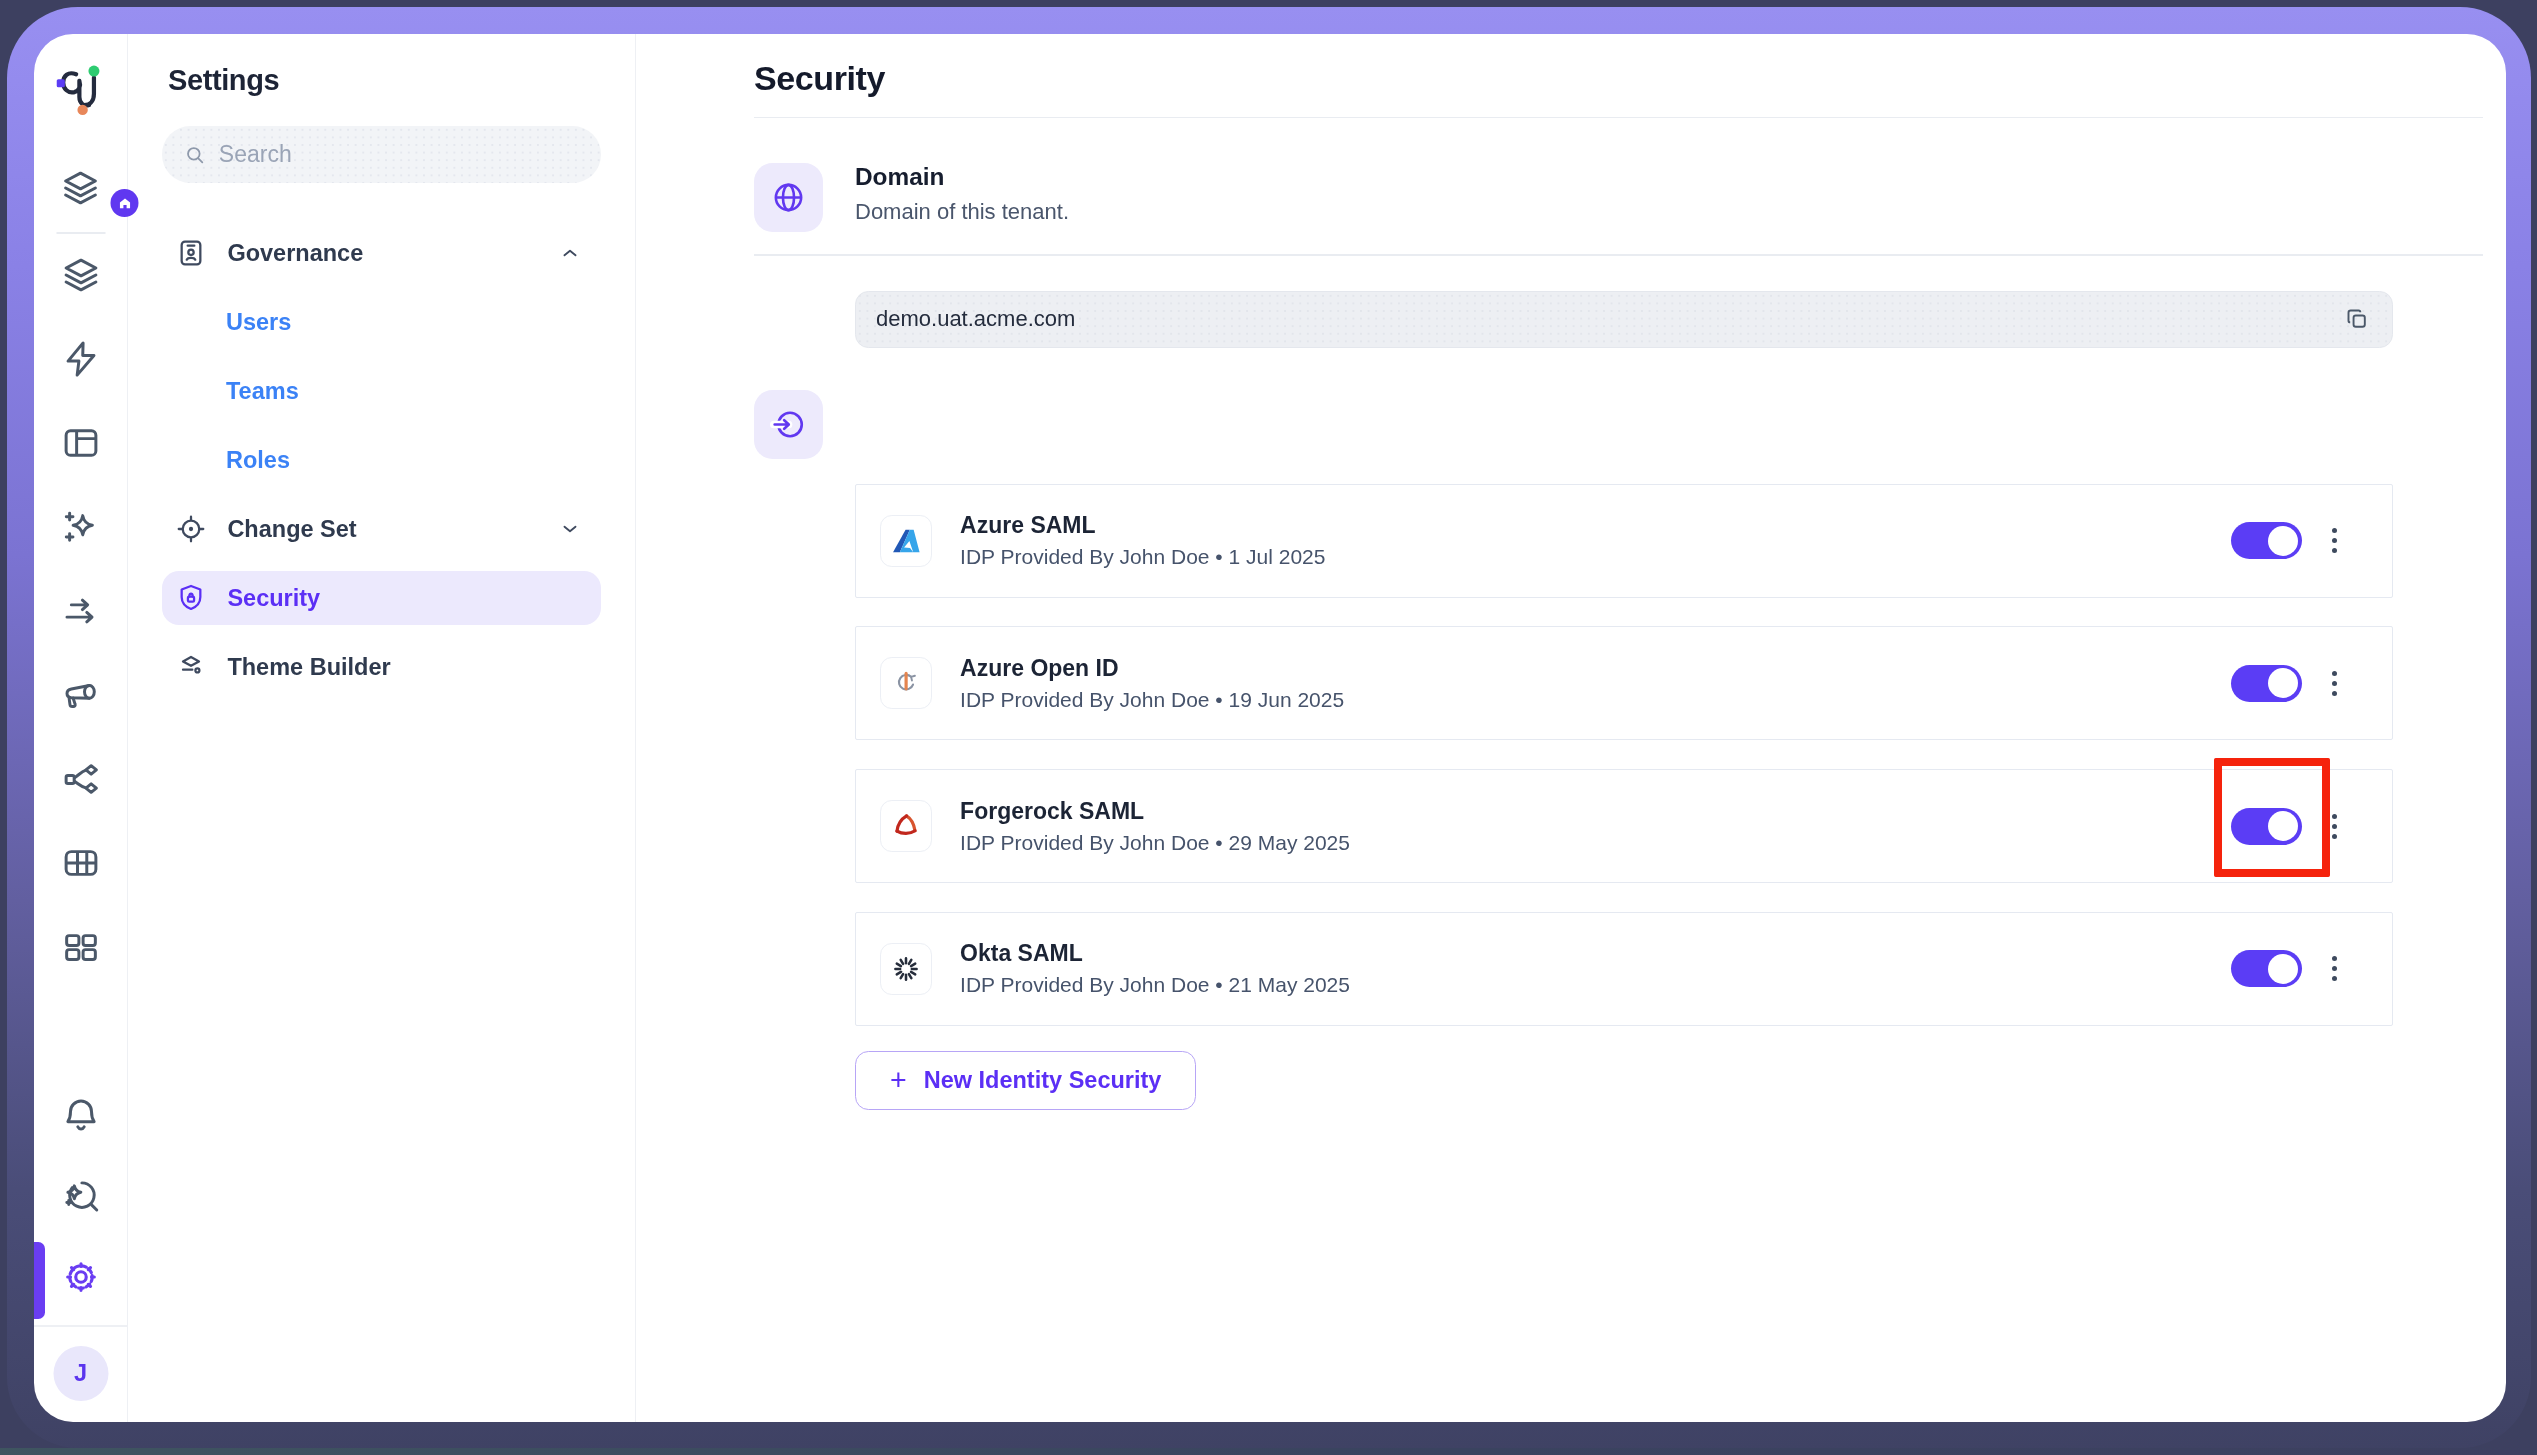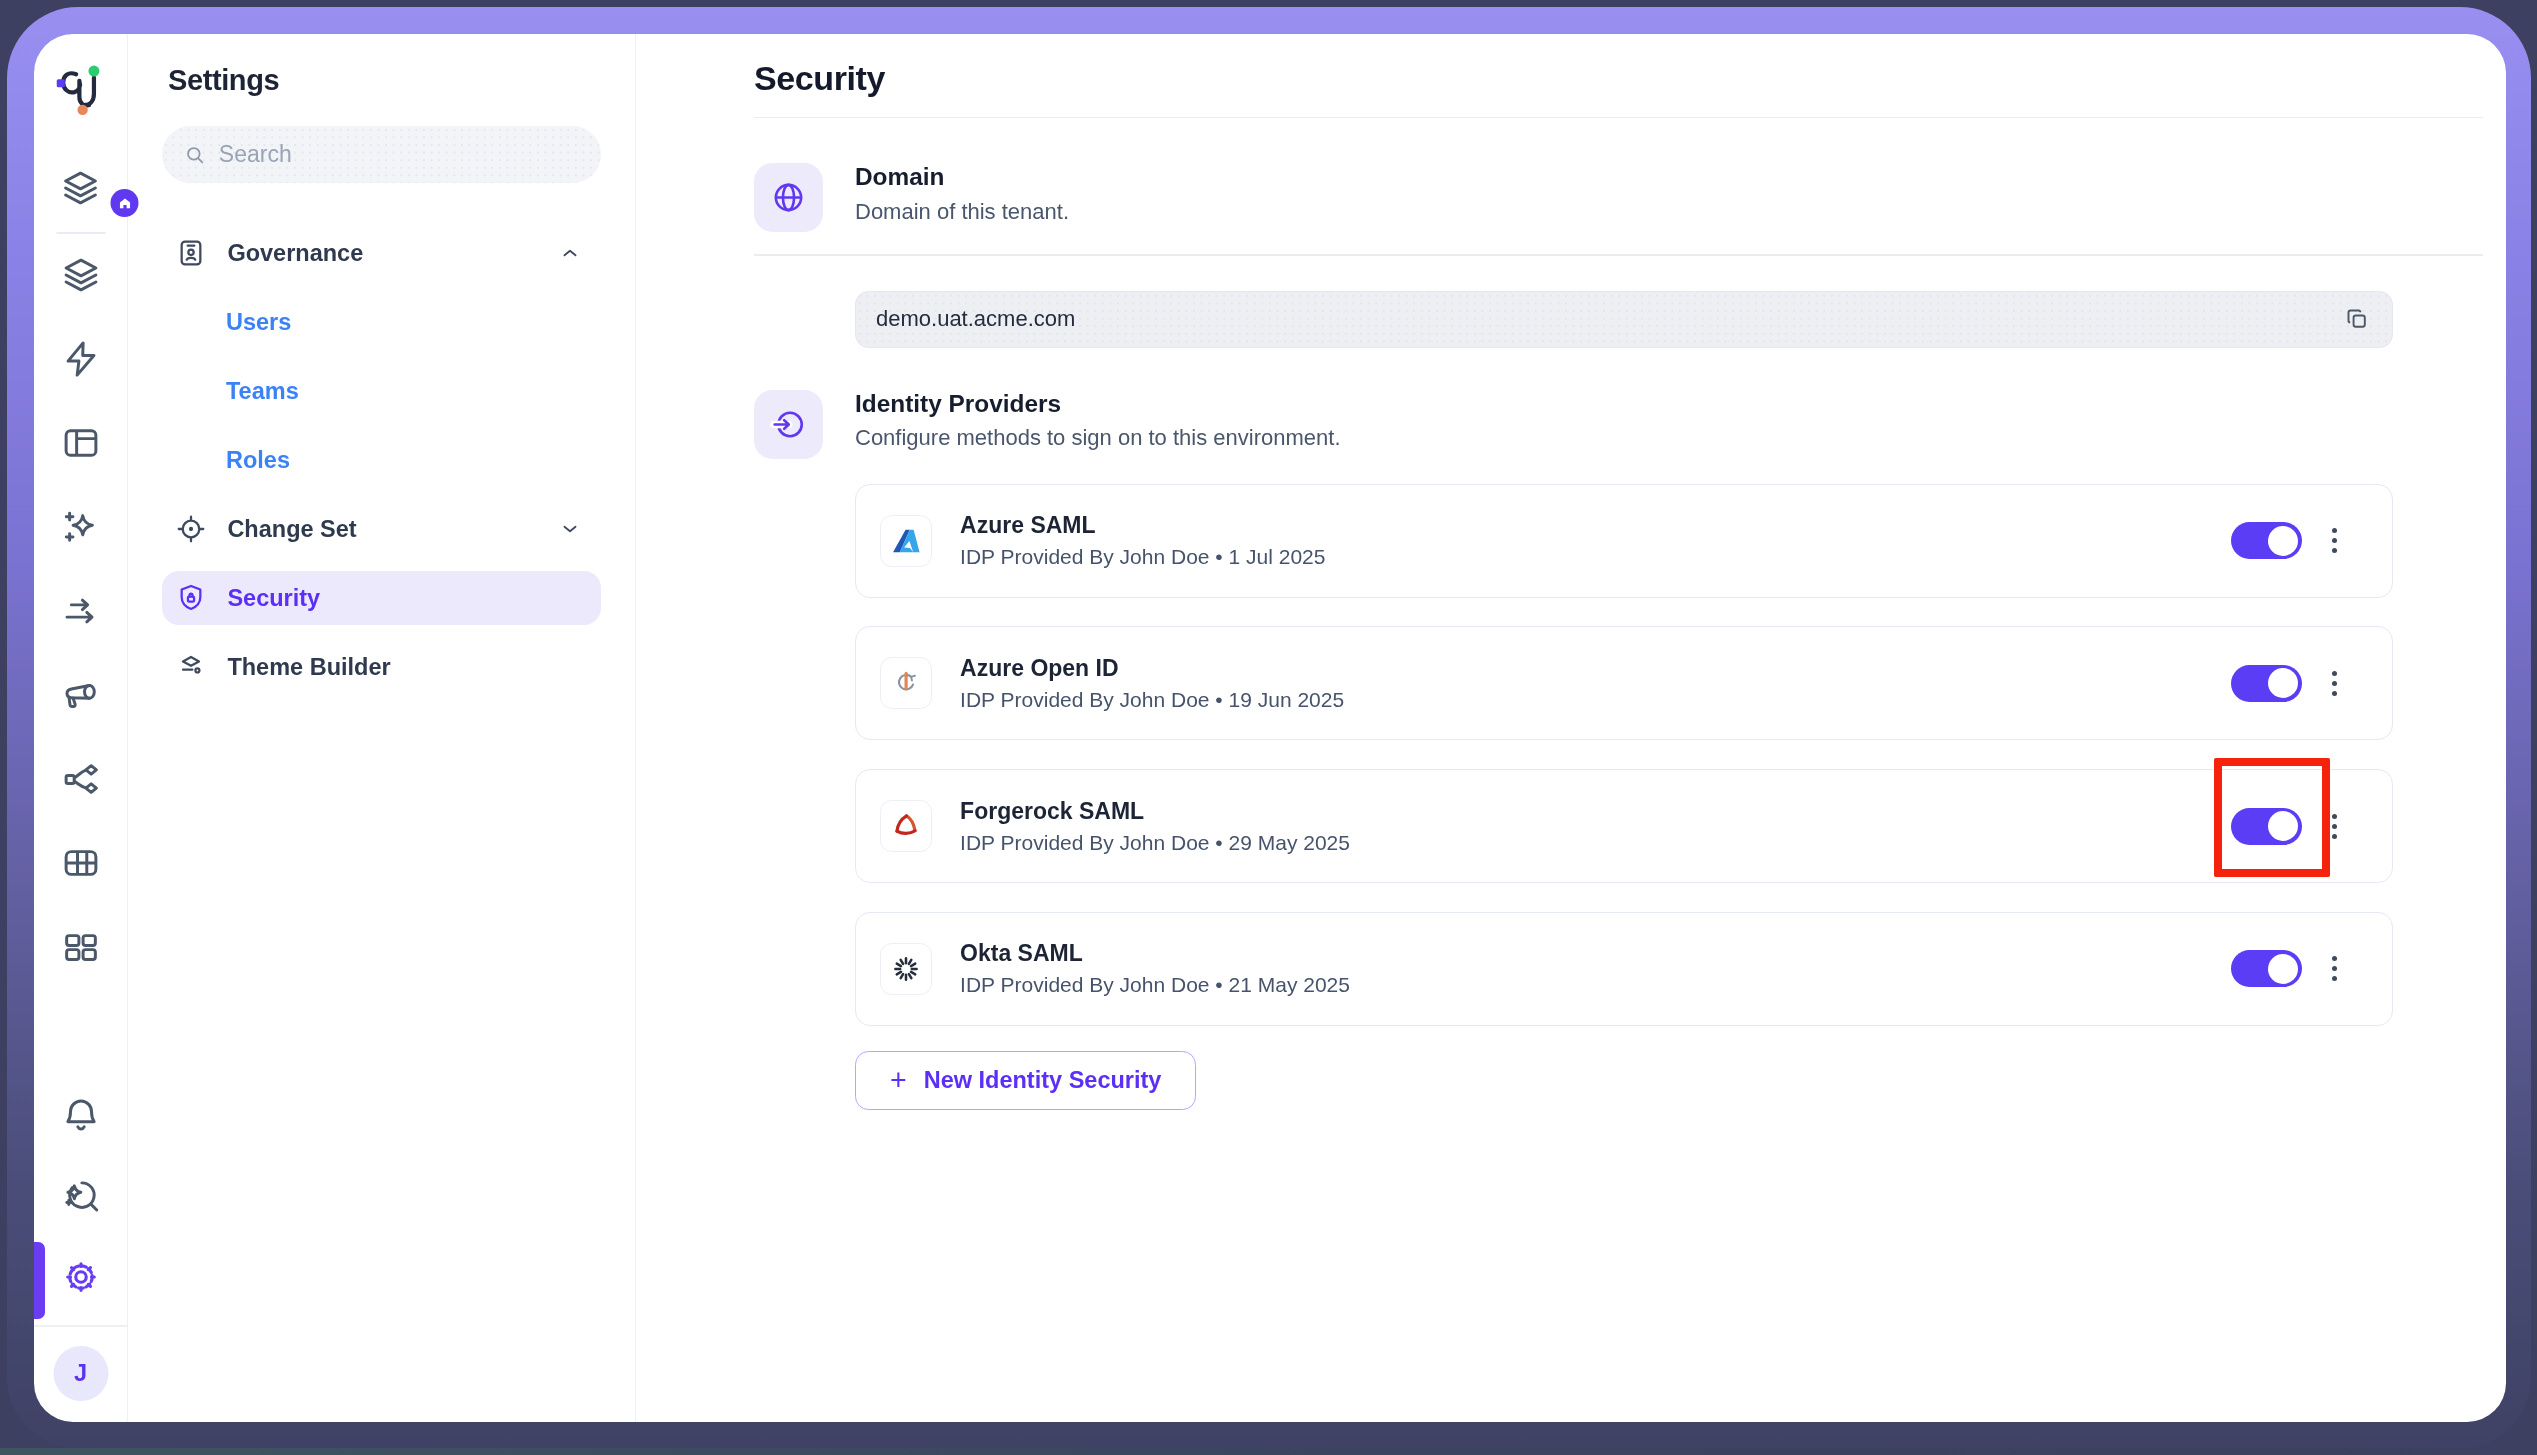--- a/index.html
+++ b/index.html
@@ -104,21 +104,21 @@
     background:#edeff3; border:1.7px solid #e4e7ed;
     display:flex; align-items:center; padding:0 20px;
     background-image:radial-gradient(#e2e5eb 1.3px, transparent 1.3px);
     background-size:7.6px 7.6px;
   }
   .domain-value { font-size:22px; color:#242c3d; }
   .copy-btn { margin-left:auto; width:30px; height:30px; display:flex; align-items:center; justify-content:center; cursor:pointer; }
 
   .cards { margin-top:25px; display:flex; flex-direction:column; gap:28.6px; }
   .card {
-    position:relative; height:114px; border:1.7px solid #e5e9f1; border-radius:15px;
+    position:relative; height:114px; border:1.7px solid #e5e9f1; border-radius:2px;
     background:#fff; display:flex; align-items:center; padding:0 0 0 23.5px;
   }
   .logo-box {
     width:52px; height:52px; border-radius:11.8px; border:1.7px solid #eceff5;
     display:flex; align-items:center; justify-content:center; margin-right:28.6px; flex:0 0 52px;
     background:#fff;
   }
   .card-name { font-size:23px; font-weight:700; color:#1c2435; }
   .card-meta { font-size:21px; color:#46536b; margin-top:5.9px; }
   .card-right { margin-left:auto; display:flex; align-items:center; gap:25px; padding-right:50px; }
@@ -387,24 +387,20 @@
     </div>
 
     
     <div class="section-head" style="margin-top:42px">
       <div class="section-iconbox">
         <svg width="37" height="37" viewBox="0 0 24 24" fill="none" stroke-linecap="round" stroke-linejoin="round">
           <circle cx="13" cy="12" r="7.6" stroke="#6138f0" stroke-width="1.7"></circle>
           <path d="M2.5 12 H12" stroke="#ffffff" stroke-width="5"></path>
           <path d="M3 12 H12 M9.2 9.2 L12.2 12 L9.2 14.8" stroke="#6138f0" stroke-width="1.7"></path>
         </svg>
-      </div>
-      <div>
-        <div class="section-title">Identity Providers</div>
-        <div class="section-sub">Configure methods to sign on to this environment.</div>
       </div>
     </div>
 
     <div class="content-col">
       <div class="cards">
 
         <div class="card">
           <div class="logo-box">
             <svg width="34" height="34" viewBox="0 0 32 32">
               <polygon points="15.6,5.5 19.6,5.5 10.2,26.5 3.8,26.5" fill="#2158b6"></polygon>

